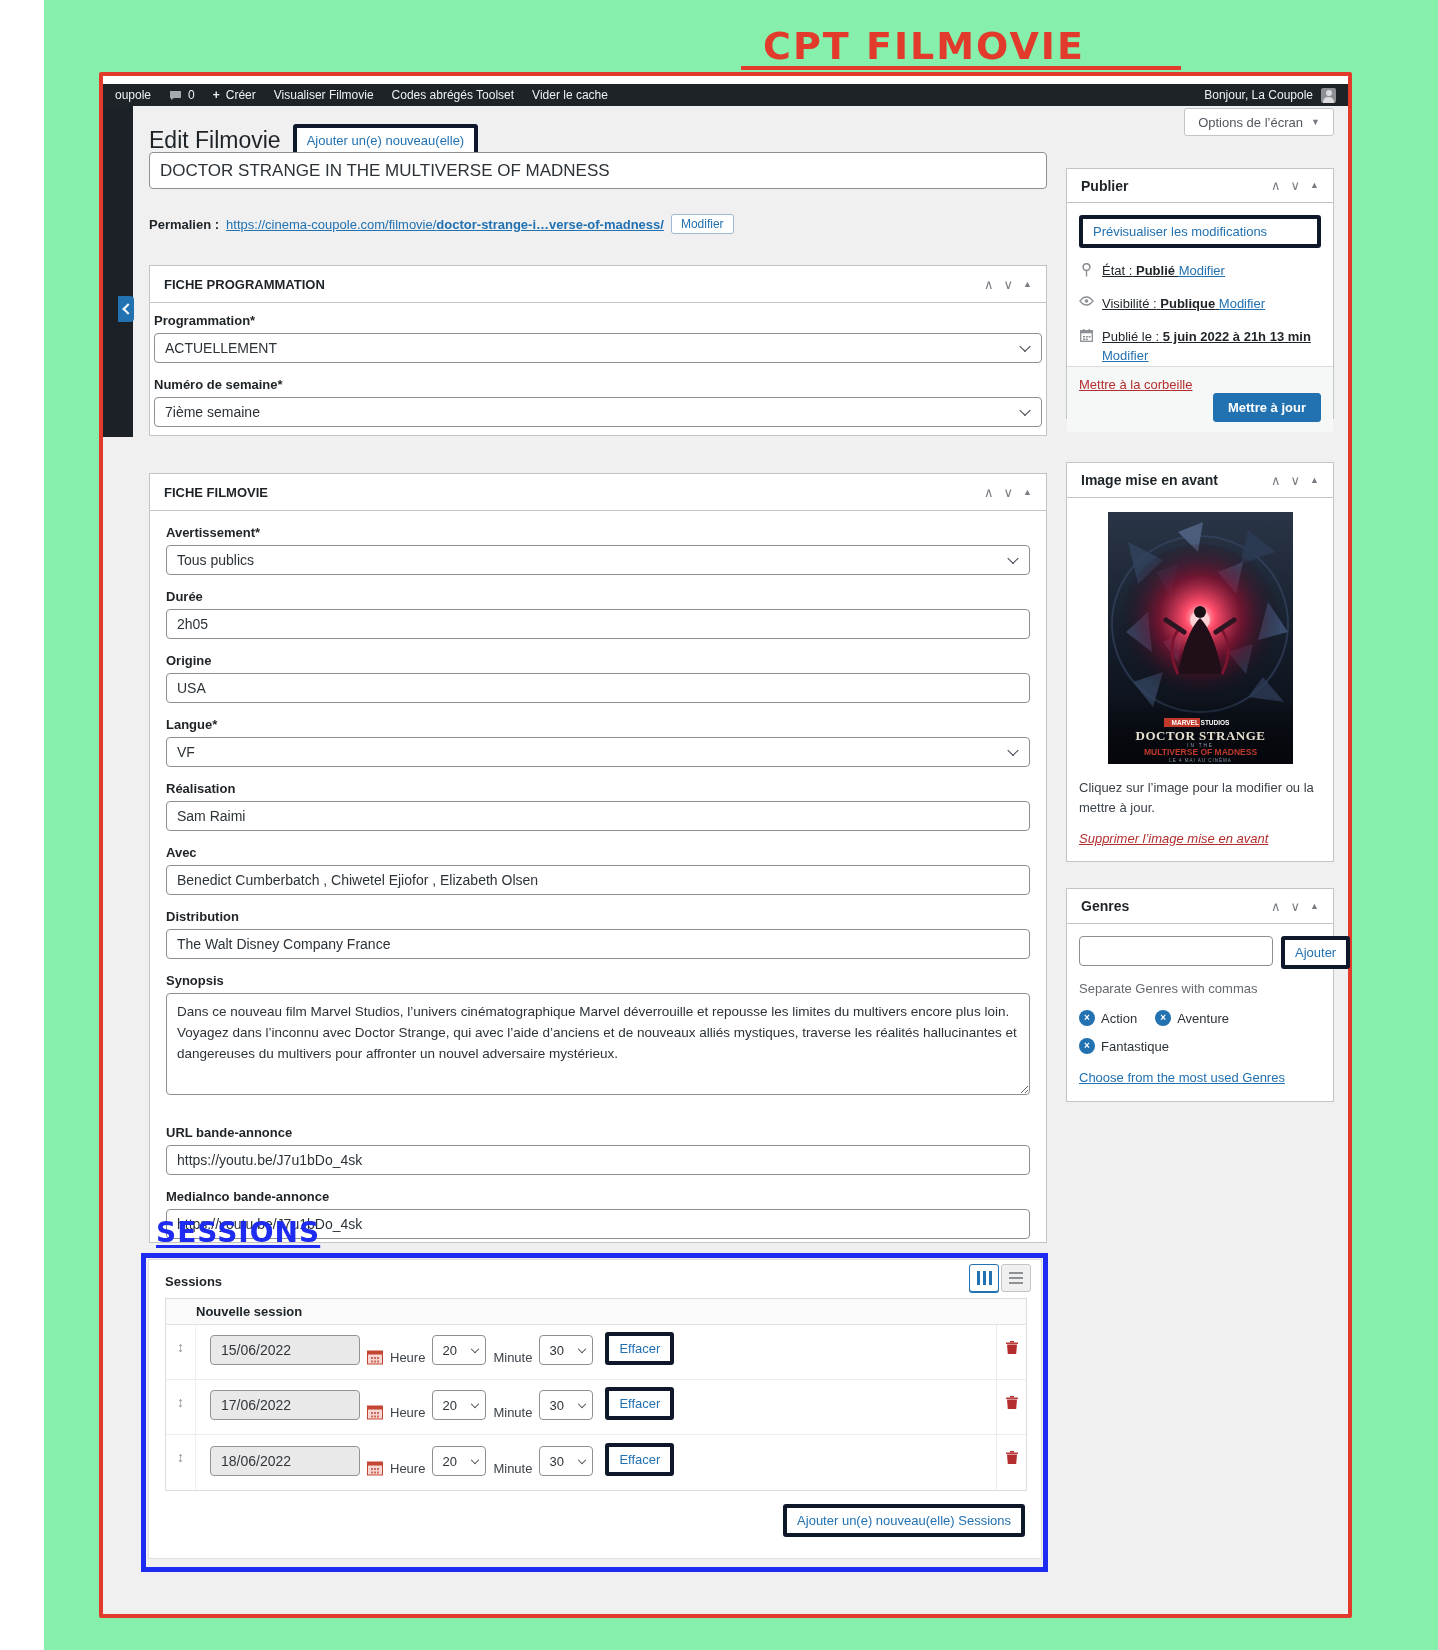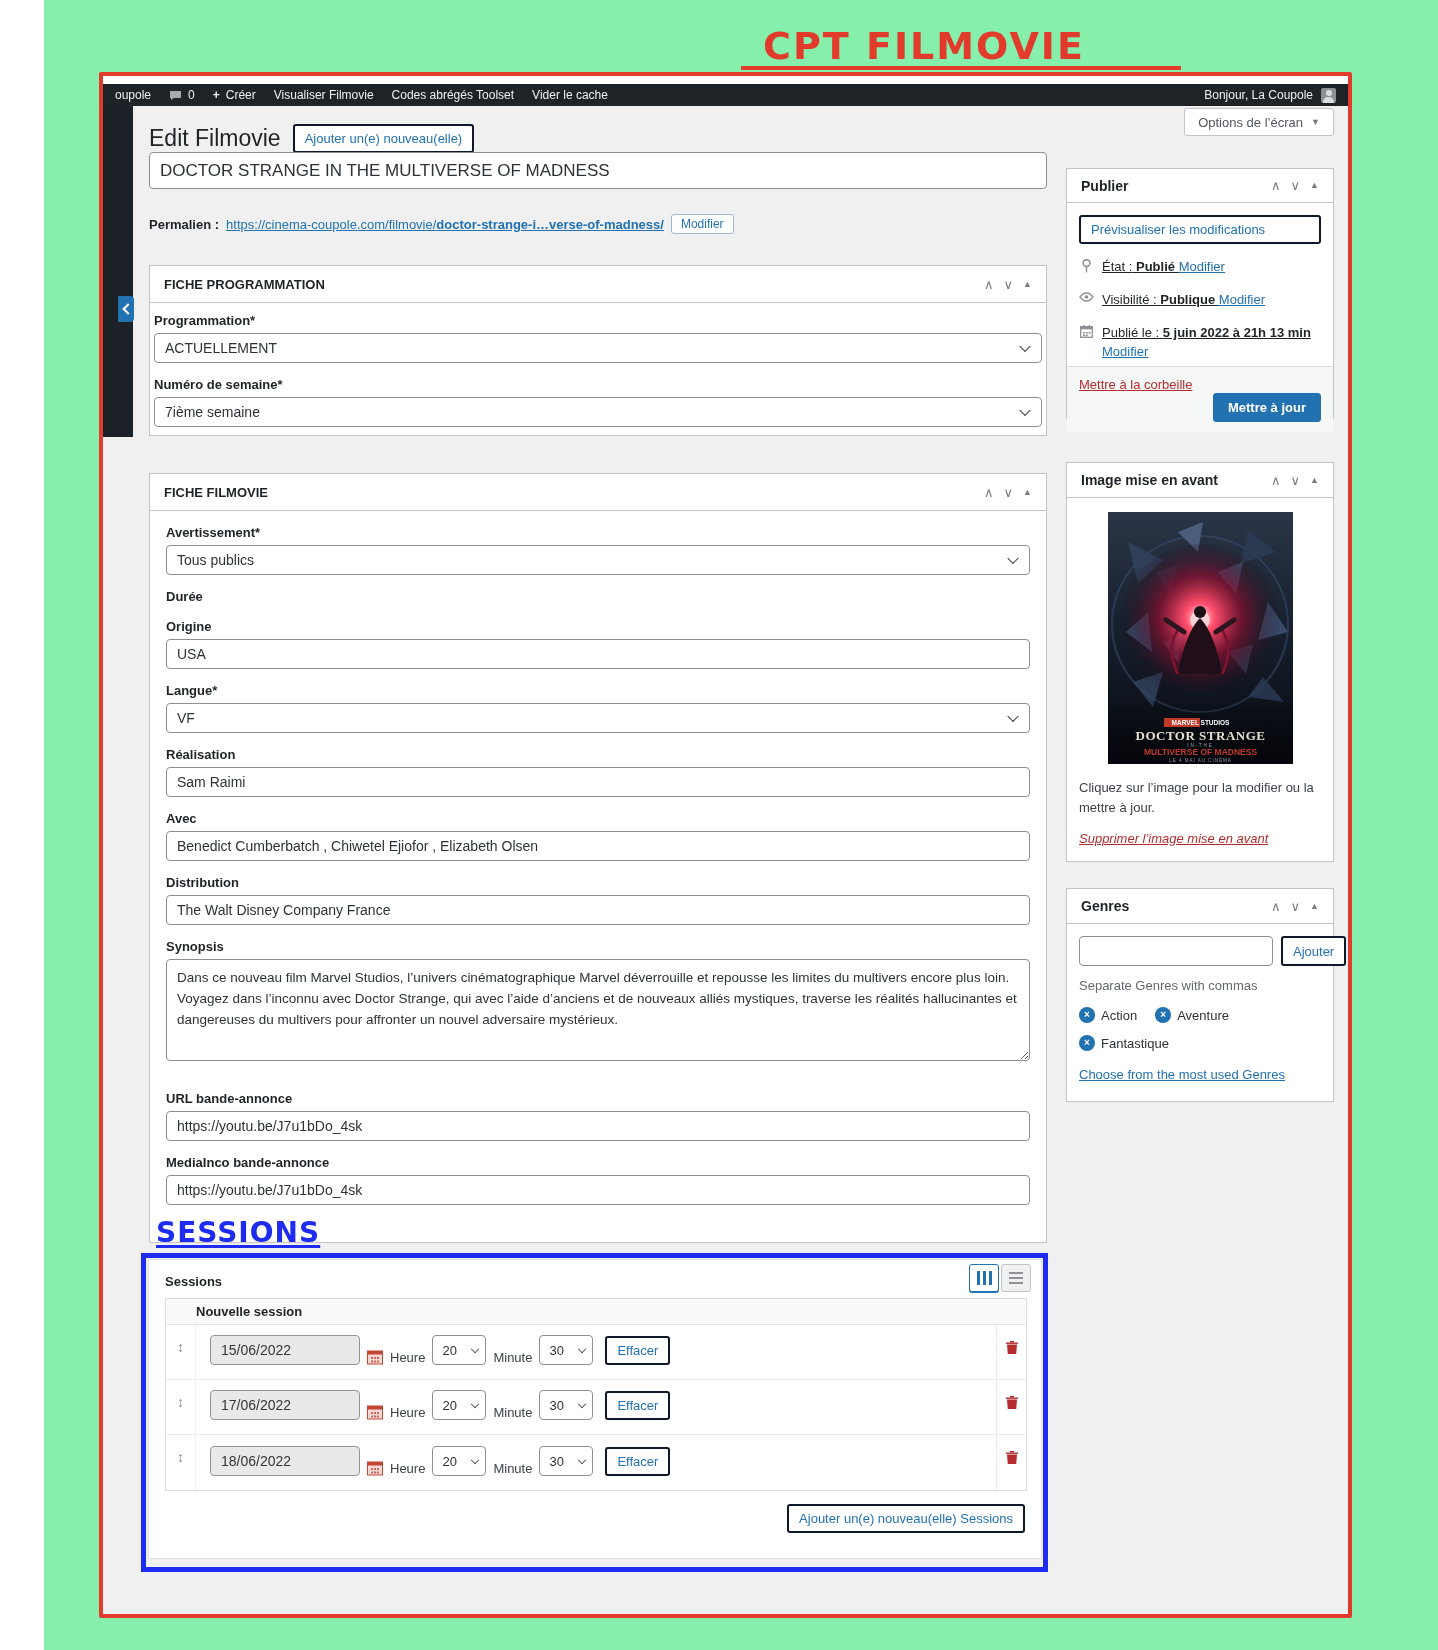--- a/index.html
+++ b/index.html
@@ -26,21 +26,21 @@
   .avatar:before{content:"";position:absolute;left:4.5px;top:2px;width:6px;height:6px;border-radius:50%;background:#dcdcde;}
   .avatar:after{content:"";position:absolute;left:2px;top:9px;width:11px;height:7px;border-radius:5px 5px 0 0;background:#dcdcde;}
   .page-bg{left:59px;top:106px;width:1245px;height:1508px;background:#f0f0f1;}
   .admin-strip{left:59px;top:106px;width:30px;height:331px;background:#1c2127;z-index:4;}
   .collapse-tab{left:74px;top:296px;width:16px;height:26px;background:#2271b1;border-radius:0 4px 4px 0;z-index:6;}
   .collapse-tab:after{content:"";position:absolute;left:6px;top:9px;width:6px;height:6px;
     border-left:2px solid #fff;border-bottom:2px solid #fff;transform:rotate(45deg);}
 
   
   .wp-sec-btn{display:inline-flex;align-items:center;justify-content:center;background:#f6f7f7;
-    color:#2271b1;border:2px solid #0f172a;border-radius:3px;font-size:13px;font-weight:600;
+    color:#2271b1;border:4px solid #0f172a;border-radius:3px;font-size:13px;font-weight:600;
     padding:5px 10px;cursor:pointer;white-space:nowrap;}
   .wp-prim-btn{display:inline-flex;align-items:center;background:#2271b1;color:#fff;border:1px solid #2271b1;
     border-radius:3px;font-size:13px;font-weight:600;padding:6px 14px;cursor:pointer;}
   .small-btn{font-size:12px;padding:2px 9px;border:1px solid #9db8d2;background:#fff;color:#2271b1;
     border-radius:3px;font-weight:400;}
   .link{color:#2271b1;text-decoration:underline;cursor:pointer;text-align:right;}
   .red-link{color:#b32d2e;text-decoration:underline;cursor:pointer;}
   .panel{background:#fff;border:1px solid #c3c4c7;}
   .panel-h{height:37px;display:flex;align-items:center;justify-content:space-between;
     padding:0 14px;border-bottom:1px solid #c3c4c7;}
@@ -211,20 +211,21 @@
     </div>
     <div class="panel-body-f">
       <div class="f-field">
         <span class="f-label">Avertissement*</span>
         <div class="ctrl sel">
             <span>Tous publics</span>
           </div>
       </div>
       <div class="f-field">
         <span class="f-label">Durée</span>
+        <input class="ctrl" value="2h05" style="">
       </div>
       <div class="f-field">
         <span class="f-label">Origine</span>
         <input class="ctrl" value="USA" style="">
       </div>
       <div class="f-field">
         <span class="f-label">Langue*</span>
         <div class="ctrl sel">
             <span>VF</span>
           </div>

